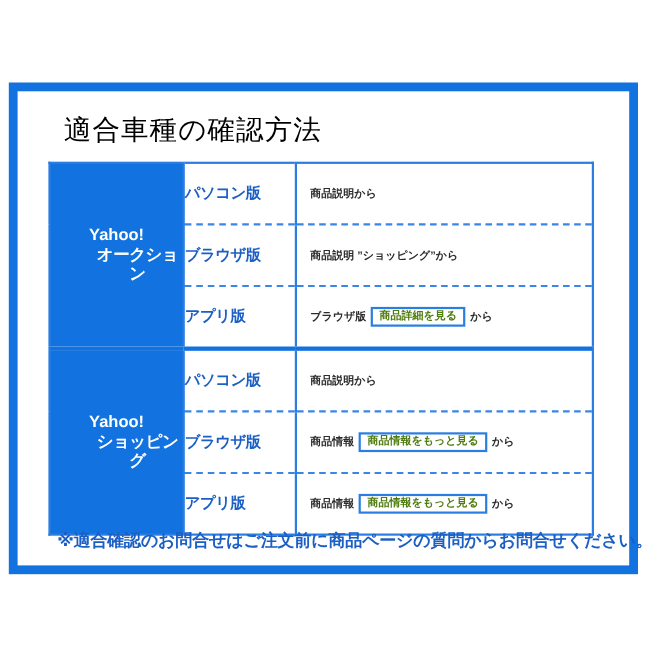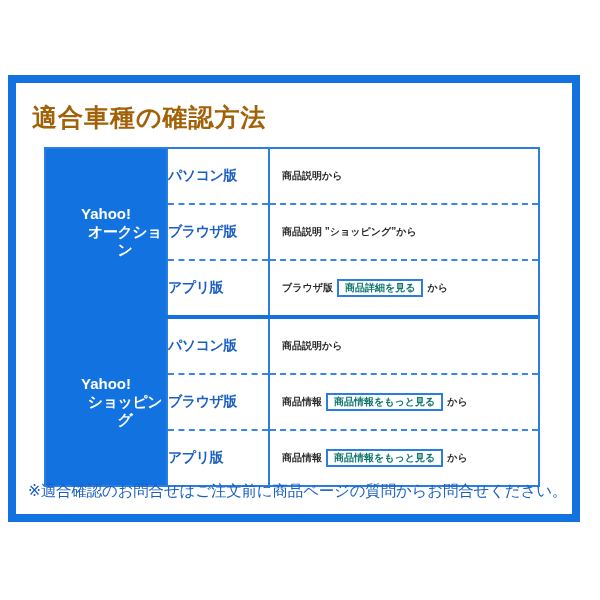--- a/index.html
+++ b/index.html
@@ -29,25 +29,25 @@
     width: 100%;
     height: 100%;
     background: #ffffff;
     box-sizing: border-box;
     position: relative;
   }
 
   
   #page-title {
     position: absolute;
-    left: 16px;
+    left: 42px;
     top: 18px;
     font-size: 25px;
-    font-weight: bold;
-    color: #a16207;
+    font-weight: normal;
+    color: #000000;
     letter-spacing: 1px;
     white-space: nowrap;
   }
 
   
   #compat-table {
     position: absolute;
     left: 28px;
     top: 64px;
     width: 496px;
@@ -123,33 +123,33 @@
     font-size: 0;
   }
 
   
   .inline-box {
     display: inline-block;
     border: 2px solid #2a7de1;
     padding: 1px 6px 2px 6px;
     margin: 0 4px;
     font-weight: bold;
-    color: #0f766e;
+    color: #4d7c0f;
     line-height: 1.15;
     vertical-align: middle;
   }
 
   
   #footer-note {
     position: absolute;
-    left: 12px;
+    left: 36px;
     top: 398px;
     width: 500px;
     font-size: 15.5px;
-    font-weight: normal;
+    font-weight: bold;
     color: #1b5fc4;
     white-space: nowrap;
     letter-spacing: -0.2px;
   }
 </style>
 </head>
 <body>
 
 <div id="frame">
   <div id="frame-inner">

